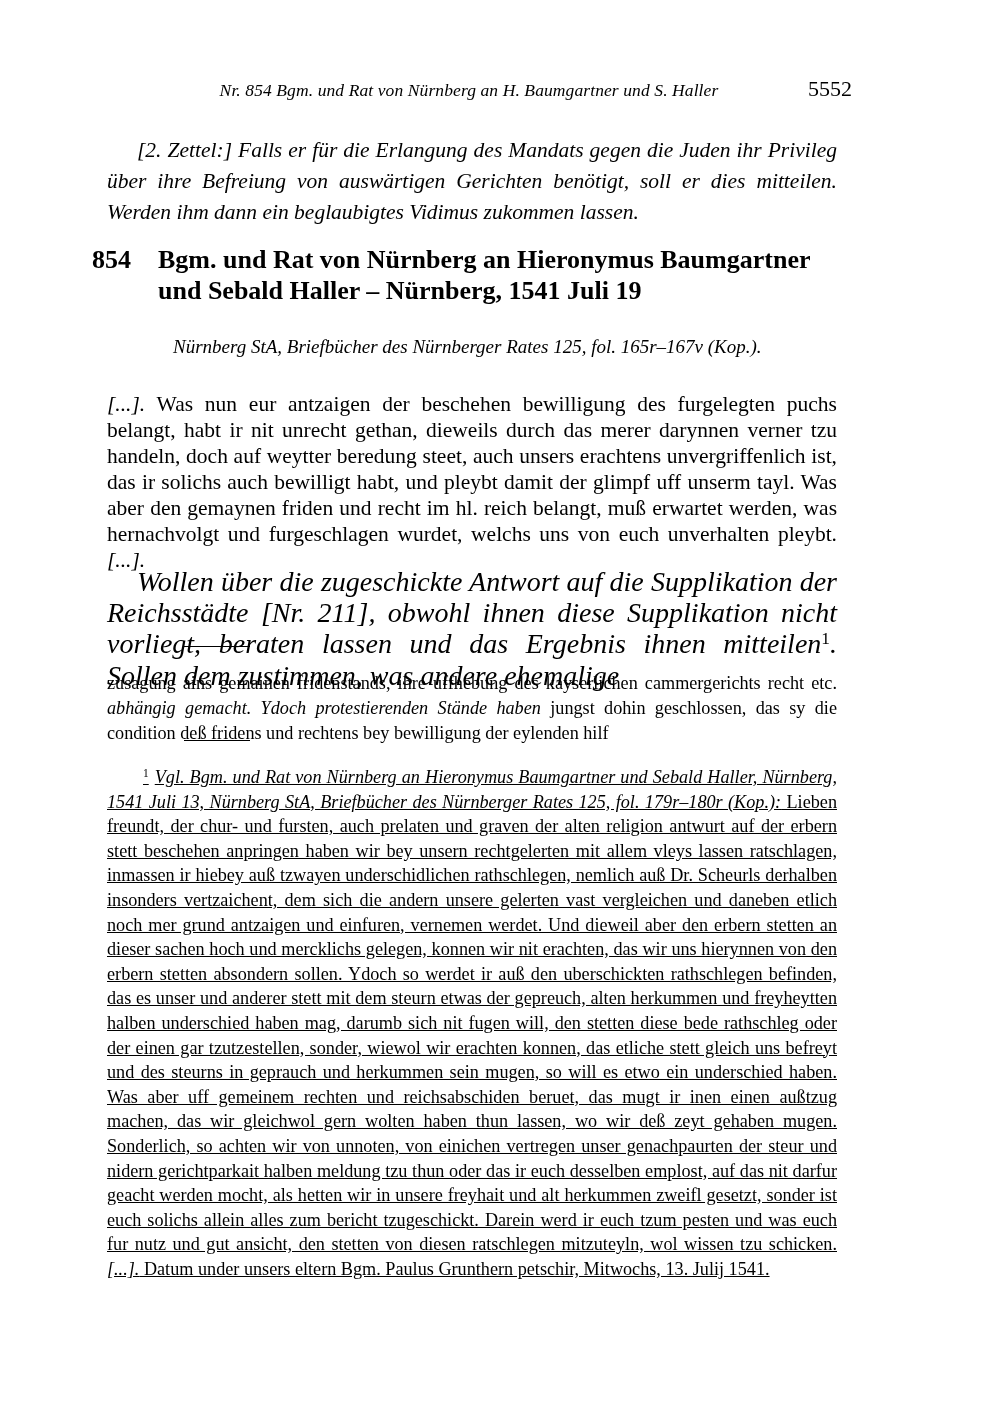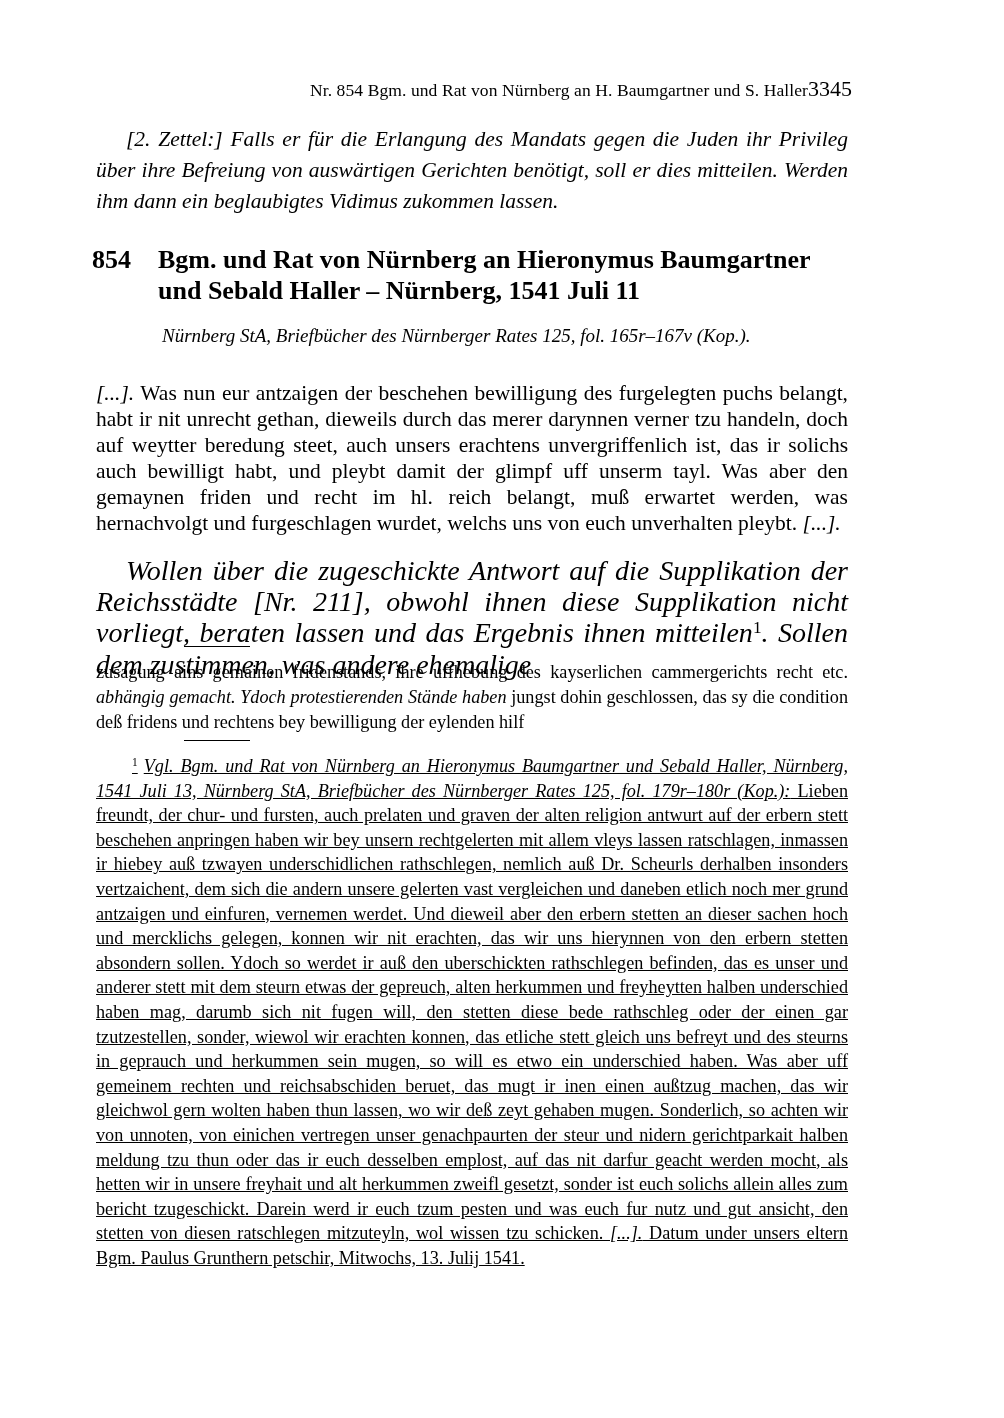--- a/index.html
+++ b/index.html
@@ -28,39 +28,40 @@
     position: absolute;
     left: 92px;
     top: 76px;
     width: 760px;
     display: flex;
     align-items: baseline;
     font-size: 17.5px;
   }
   .runhead-title {
     flex: 1;
-    text-align: right;
+    text-align: center;
     padding-left: 38px;
     letter-spacing: 0.1px;
+    font-style: italic;
   }
   .runhead-folio {
     font-size: 22px;
     white-space: nowrap;
   }
 
   
   .col {
     position: absolute;
     left: 92px;
     top: 0;
     width: 760px;
   }
 
   p {
-    margin: 4px;
+    margin: 15px;
     text-align: justify;
     text-justify: inter-word;
   }
 
   .lead-italic {
     position: absolute;
     top: 120px;
     font-style: italic;
     font-size: 21.5px;
     line-height: 31px;
@@ -158,30 +159,30 @@
   }
   .footnote i { font-style: italic; }
 </style>
 </head>
 <body>
 
 <div class="page">
 
   <div class="runhead">
     <span class="runhead-title">Nr. 854 Bgm. und Rat von Nürnberg an H. Baumgartner und S. Haller</span>
-    <span class="runhead-folio">3345</span>
+    <span class="runhead-folio">5552</span>
   </div>
 
   <div class="col">
 
     <p class="lead-italic">[2. Zettel:] Falls er für die Erlangung des Mandats gegen die Juden ihr Privileg über ihre Befreiung von auswärtigen Gerichten benötigt, soll er dies mitteilen. Werden ihm dann ein beglaubigtes Vidimus zukommen lassen.</p>
 
     <div class="doc-head">
       <span class="doc-num">854</span>
-      <span class="doc-title">Bgm. und Rat von Nürnberg an Hieronymus Baumgartner und Sebald Haller – Nürnberg, 1541 Juli 11</span>
+      <span class="doc-title">Bgm. und Rat von Nürnberg an Hieronymus Baumgartner und Sebald Haller – Nürnberg, 1541 Juli 19</span>
     </div>
 
     <p class="source-line">Nürnberg StA, Briefbücher des Nürnberger Rates 125, fol. 165r–167v (Kop.).</p>
 
     <p class="body-roman"><span class="ellip">[...].</span><span> Was nun eur antzaigen der beschehen bewilligung des furgelegten puchs belangt, habt ir nit unrecht gethan, dieweils durch das merer darynnen verner tzu handeln, doch auf weytter beredung steet, auch unsers erachtens unvergriffenlich ist, das ir solichs auch bewilligt habt, und pleybt damit der glimpf uff unserm tayl. Was aber den gemaynen friden und recht im hl. reich belangt, muß erwartet werden, was hernachvolgt und furgeschlagen wurdet, welchs uns von euch unverhalten pleybt. </span><span class="ellip">[...].</span></p>
 
     <p class="body-italic"><span>Wollen über die zugeschickte Antwort auf die Supplikation der Reichsstädte [Nr. 211], obwohl ihnen diese Supplikation nicht vorliegt, beraten lassen und das Ergebnis ihnen mitteilen</span><sup>1</sup><span>. Sollen dem zustimmen, was andere ehemalige</span></p>
 
     <div class="rule rule-cont"></div>
 

